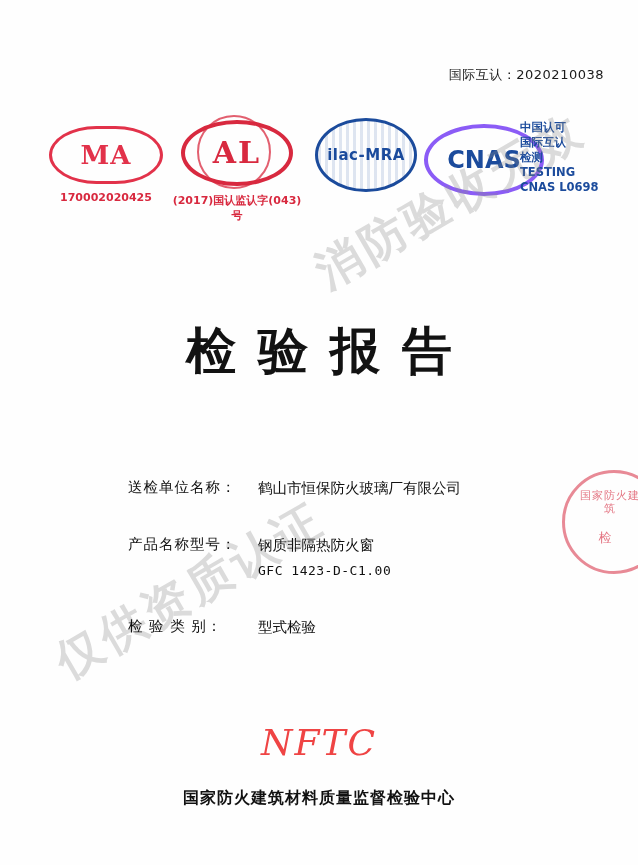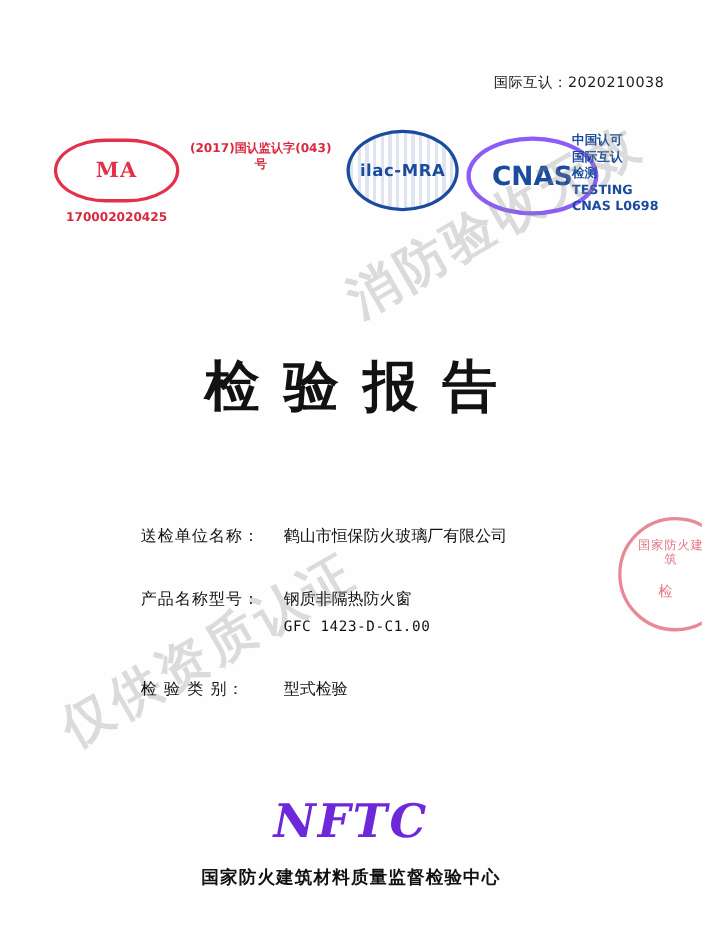--- a/index.html
+++ b/index.html
@@ -55,21 +55,21 @@
     border: 3px solid #e2324a;
     border-radius: 50% / 60%;
     position: relative;
     display: flex;
     align-items: center;
     justify-content: center;
   }
   .cma-mark span {
     font-family: "DejaVu Serif", serif;
     font-weight: bold;
-    font-size: 19px;
+    font-size: 26px;
     color: #e2324a;
     letter-spacing: 1px;
     line-height: 1;
   }
   .cma-mark:after {
     content: "";
     position: absolute;
     left: 50%;
     top: -3px;
     width: 42px;
@@ -224,24 +224,24 @@
   }
 
   
   .nftc {
     position: absolute;
     top: 722px;
     left: 0; right: 0;
     text-align: center;
     font-family: "DejaVu Serif", serif;
     font-style: italic;
-    font-weight: bold;
-    font-size: 42px;
+    font-weight: normal;
+    font-size: 36px;
     letter-spacing: 2px;
-    color: #6d28d9;
+    color: #ef4444;
   }
   .org {
     position: absolute;
     top: 788px;
     left: 0; right: 0;
     text-align: center;
     font-size: 16px;
     font-weight: bold;
     letter-spacing: 1px;
     color: #111;
@@ -306,20 +306,23 @@
   <div class="logo-row">
 
     <div class="logo logo-cma">
       <div class="cma-mark">
         <span>MA</span>
       </div>
       <div class="logo-caption">170002020425</div>
     </div>
 
     <div class="logo logo-cal">
+      <div class="cal-mark">
+        <span>AL</span>
+      </div>
       <div class="logo-caption">(2017)国认监认字(043)号</div>
     </div>
 
     <div class="logo logo-ilac">
       <div class="ilac-mark">
         <span>ilac-MRA</span>
       </div>
     </div>
 
     <div class="logo logo-cnas">

